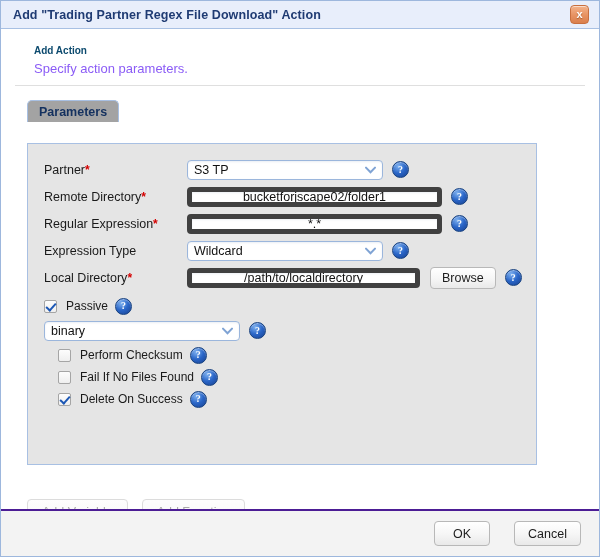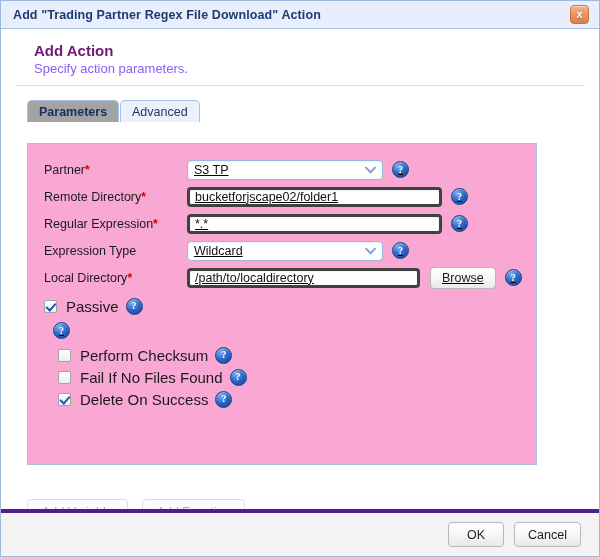--- a/index.html
+++ b/index.html
@@ -68,23 +68,23 @@
     background: #ffffff;
     height: 466px;
     box-sizing: border-box;
     padding: 0;
   }
 
   .head-block {
     padding: 14px 0 0 33px;
   }
   .head-title {
-    font-size: 15px;
-    font-weight: bold;
-    color: #701a75;
+    font-size: 10px;
+    font-weight: bold;
+    color: #0c4a6e;
     line-height: 16px;
   }
   .head-sub {
     font-size: 13px;
     color: #8b5cf6;
     line-height: 17px;
     margin-top: 1px;
   }
   .head-rule {
     margin: 8px 14px 0 14px;
@@ -125,21 +125,21 @@
   }
 
   
   .panel {
     position: absolute;
     left: 26px;
     top: 114px;
     width: 510px;
     height: 322px;
     box-sizing: border-box;
-    background: #f9a8d4;
+    background: #e5e5e5;
     border: 1px solid #a8c0e3;
   }
 
   .form {
     padding: 12px 0 0 0;
   }
 
   .row {
     display: flex;
     align-items: center;
@@ -156,21 +156,20 @@
   }
   .req {
     color: #d40000;
     font-size: 12px;
     font-weight: bold;
   }
 
   .ctl-area {
     display: flex;
     align-items: center;
-    text-decoration: underline;
   }
 
   
   .sel {
     position: relative;
     width: 196px;
     height: 20px;
     box-sizing: border-box;
     background: #ffffff;
     border: 1px solid #9bb6dc;
@@ -193,28 +192,29 @@
     align-items: center;
     justify-content: center;
   }
   .sel-arrow svg { display: block; }
 
   
   .txt {
     box-sizing: border-box;
     height: 20px;
     background: #ffffff;
-    border: 3px solid #404040;
+    border: 5px solid #404040;
     border-radius: 4px;
     font-family: "Liberation Sans", sans-serif;
     font-size: 12.5px;
     color: #111111;
     padding: 0 5px;
     outline: none;
     box-shadow: inset 0 1px 2px rgba(140,160,190,0.15);
+    text-align: center;
   }
   .txt.wide { width: 255px; }
   .txt.mid  { width: 233px; }
 
   
   .help {
     width: 15px;
     height: 15px;
     border-radius: 50%;
     margin-left: 9px;
@@ -285,21 +285,21 @@
     position: absolute;
     left: 3px;
     top: 0px;
     width: 4px;
     height: 8px;
     border: solid #1c57b5;
     border-width: 0 2px 2px 0;
     transform: rotate(42deg);
   }
   .cb-lbl {
-    font-size: 15px;
+    font-size: 12px;
     color: #1a1a1a;
     margin-left: 9px;
     white-space: nowrap;
   }
   .cbrow .help { margin-left: 7px; }
 
   
   .lower-btns {
     position: absolute;
     left: 26px;
@@ -310,27 +310,27 @@
   .lower-btns .btn { height: 25px; padding: 0 14px; }
 
   
   .footer {
     position: absolute;
     left: 0;
     right: 0;
     bottom: 0;
     height: 47px;
     background: #f3f3f3;
-    border-top: 4px solid #4c1d95;
+    border-top: 2px solid #4c1d95;
     display: flex;
     align-items: center;
     justify-content: flex-end;
     padding-right: 18px;
     box-sizing: border-box;
-    gap: 10px;
+    gap: 24px;
   }
   .footer .btn { height: 25px; min-width: 56px; padding: 0 13px; }
 </style>
 </head>
 <body>
 
 <div class="dialog">
 
   <div class="titlebar">
     <div class="titlebar-text">Add "Trading Partner Regex File Download" Action</div>
@@ -342,21 +342,20 @@
   <div class="dlg-body">
 
     <div class="head-block">
       <div class="head-title">Add Action</div>
       <div class="head-sub">Specify action parameters.</div>
     </div>
     <div class="head-rule"></div>
 
     <div class="tabs-wrap">
       <div class="tab active" style="left:0px;">Parameters</div>
-      <div class="tab inactive" style="left:93px;">Advanced</div>
     </div>
 
     <div class="panel">
       <div class="form">
 
         <div class="row">
           <div class="lbl"><span>Partner</span><span class="req">*</span></div>
           <div class="ctl-area">
             <div class="sel">
               <span>S3 TP</span>
@@ -423,20 +422,28 @@
         <div class="cbrow" style="margin-top:4px;">
           <div class="cb checked"></div>
           <div class="cb-lbl">Passive</div>
           <div class="help">
               <span>?</span>
             </div>
         </div>
 
         <div class="row">
           <div class="ctl-area">
+            <div class="sel">
+              <span>binary</span>
+              <span class="sel-arrow">
+                <svg width="11" height="8" viewBox="0 0 11 8">
+                    <path d="M1 1.6 L5.5 6.2 L10 1.6" fill="none" stroke="#7fa3d4" stroke-width="2" stroke-linecap="round"></path>
+                  </svg>
+              </span>
+            </div>
             <div class="help">
                 <span>?</span>
               </div>
           </div>
         </div>
 
         <div class="cbrow indent" style="">
           <div class="cb"></div>
           <div class="cb-lbl">Perform Checksum</div>
           <div class="help">

